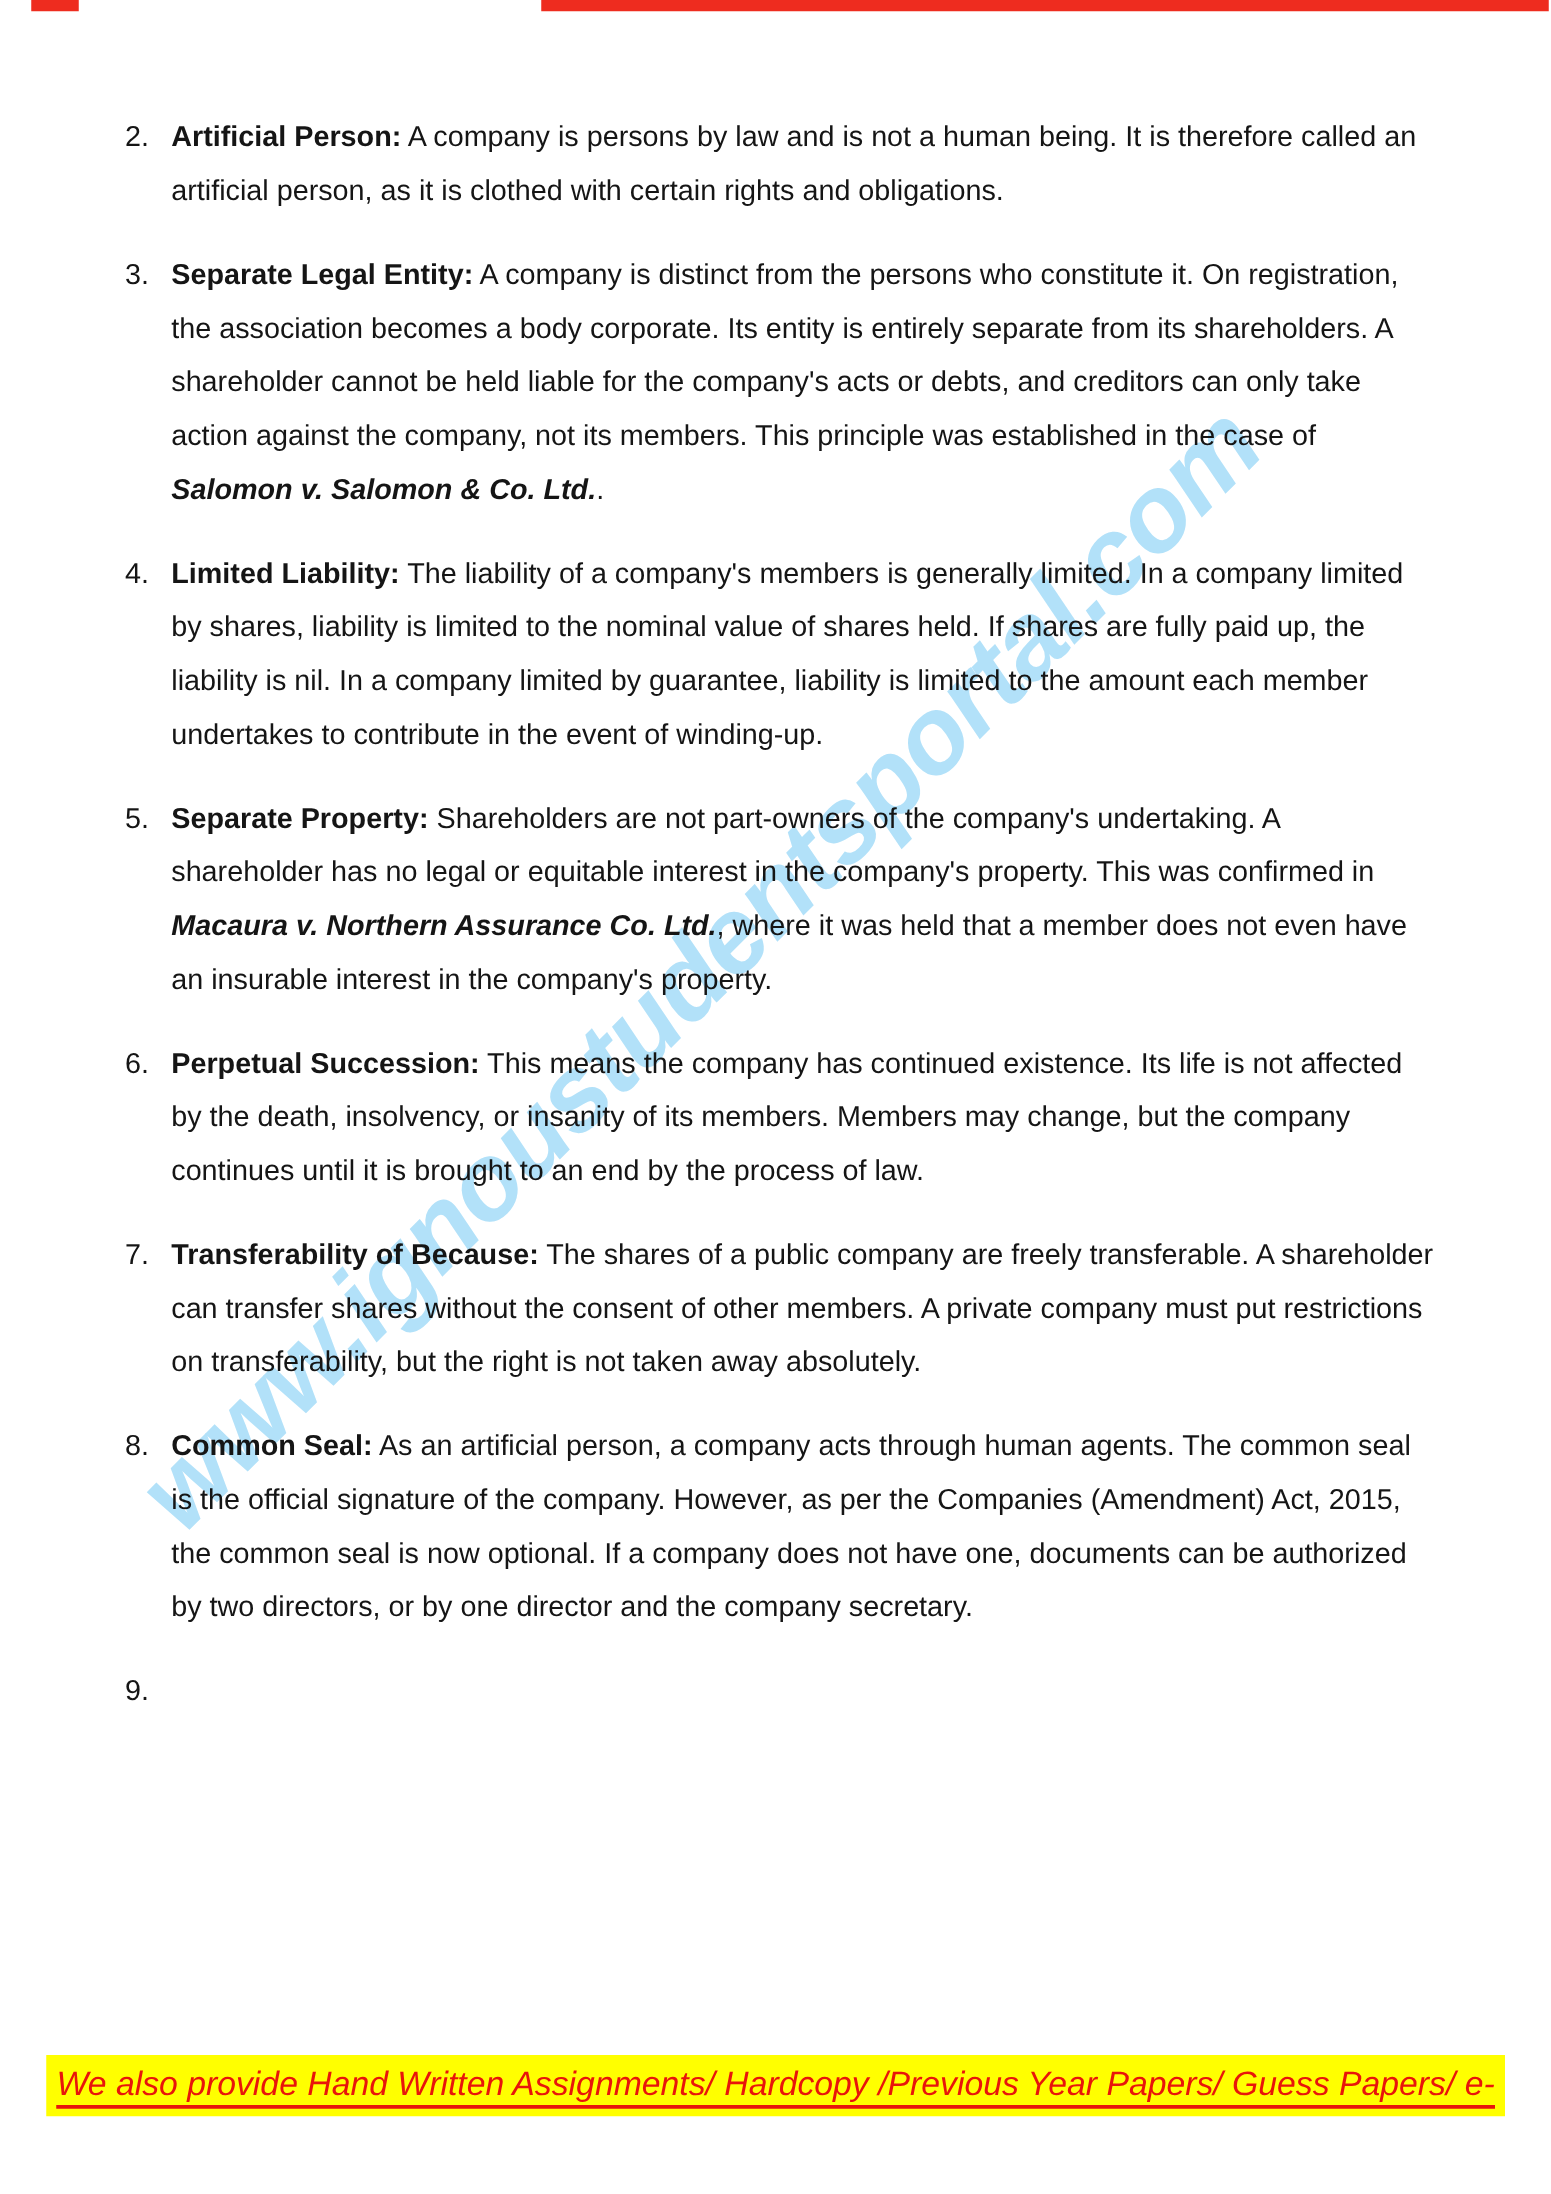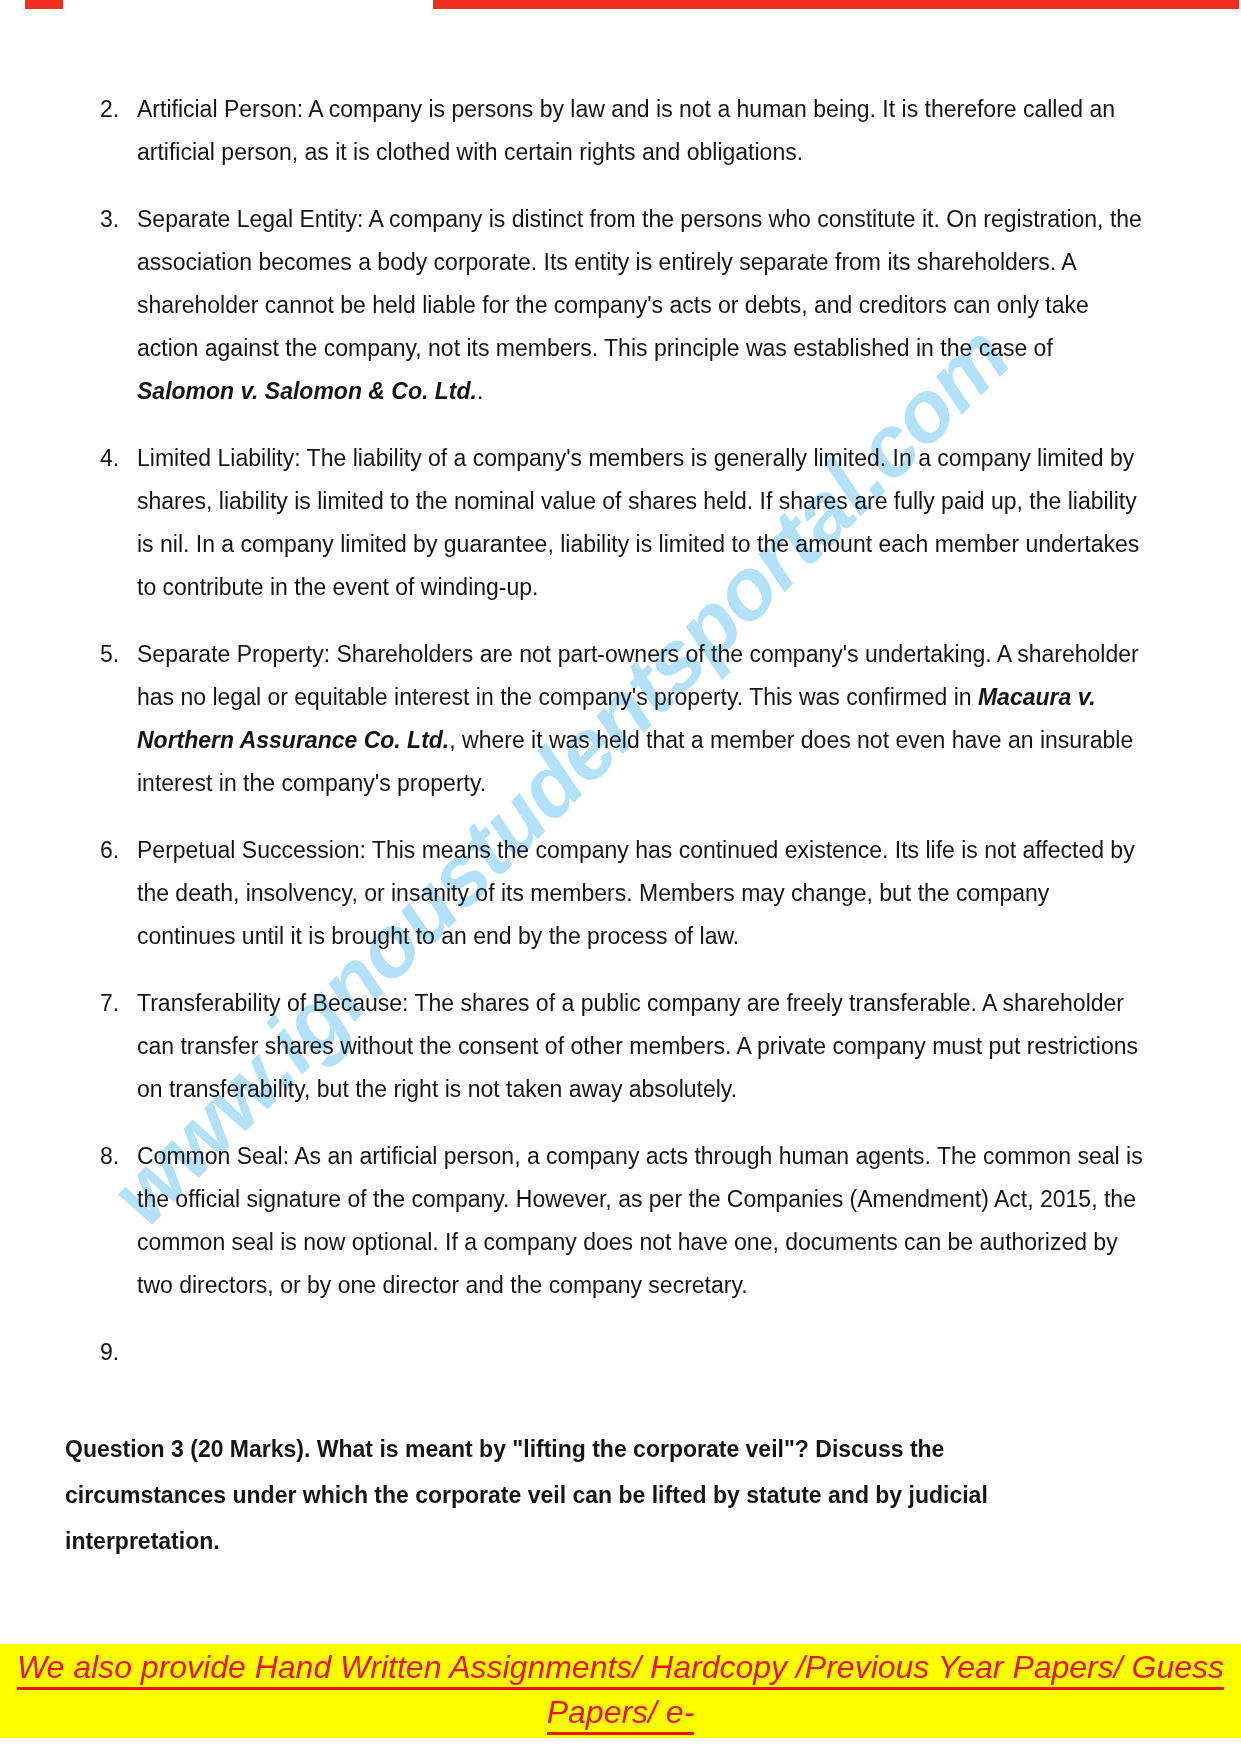--- a/index.html
+++ b/index.html
@@ -33,36 +33,36 @@
   
   .features { position:absolute; top:88px; left:0; width:1241px; z-index:1; }
   .feature-item {
     display:flex;
     padding-left:100px; padding-right:94px;
     margin-bottom:24px;
     font-size:23px; line-height:43px;
   }
   .feature-item .num { flex:none; width:37px; }
   .feature-item .item-text { flex:1; }
-  .feature-item b { font-weight:normal; }
+  .feature-item b { font-weight:bold; }
   .feature-item i { font-style:italic;font-weight:bold; }
 
   
   .question {
     position:absolute; top:1426px; left:65px;
     width:985px;
     font-weight:bold; font-size:23px; line-height:46px;
     z-index:1; margin:0;
   }
 
   
   .footer {
     position:absolute; top:1644px; left:0; width:1241px;
     text-align:center; z-index:2;
-    font-style:italic; font-size:32px; line-height:45px;
+    font-style:italic; font-size:27px; line-height:45px;
   }
   .footer .hl {
     background:var(--highlight,#ffff00);
     display:inline-block;
     padding:1px 8px 3px 8px;
   }
   .footer .red-ul {
     color:var(--footer_text,#e8150b);
     border-bottom:3px solid var(--footer_text,#e8150b);
     padding-bottom:2px;
@@ -113,21 +113,20 @@
       </div>
       <div class="feature-item">
         <span class="num">8.</span>
         <div class="item-text"><b>Common Seal:</b><span> As an artificial person, a company acts through human agents. The common seal is the official signature of the company. However, as per the Companies (Amendment) Act, 2015, the common seal is now optional. If a company does not have one, documents can be authorized by two directors, or by one director and the company secretary.</span></div>
       </div>
       <div class="feature-item">
         <span class="num">9.</span>
       </div>
     </div>
 
-  <p class="question">Question 3 (20 Marks). What is meant by "lifting the corporate veil"? Discuss the circumstances under which the corporate veil can be lifted by statute and by judicial interpretation.</p>
 
   <div class="footer">
     <div class="footer-line">
       <span class="hl"><span class="red-ul">We also provide Hand Written Assignments/ Hardcopy /Previous Year Papers/ Guess Papers/ e-</span></span>
     </div>
   </div>
 
 </div>
 
 </body></html>

